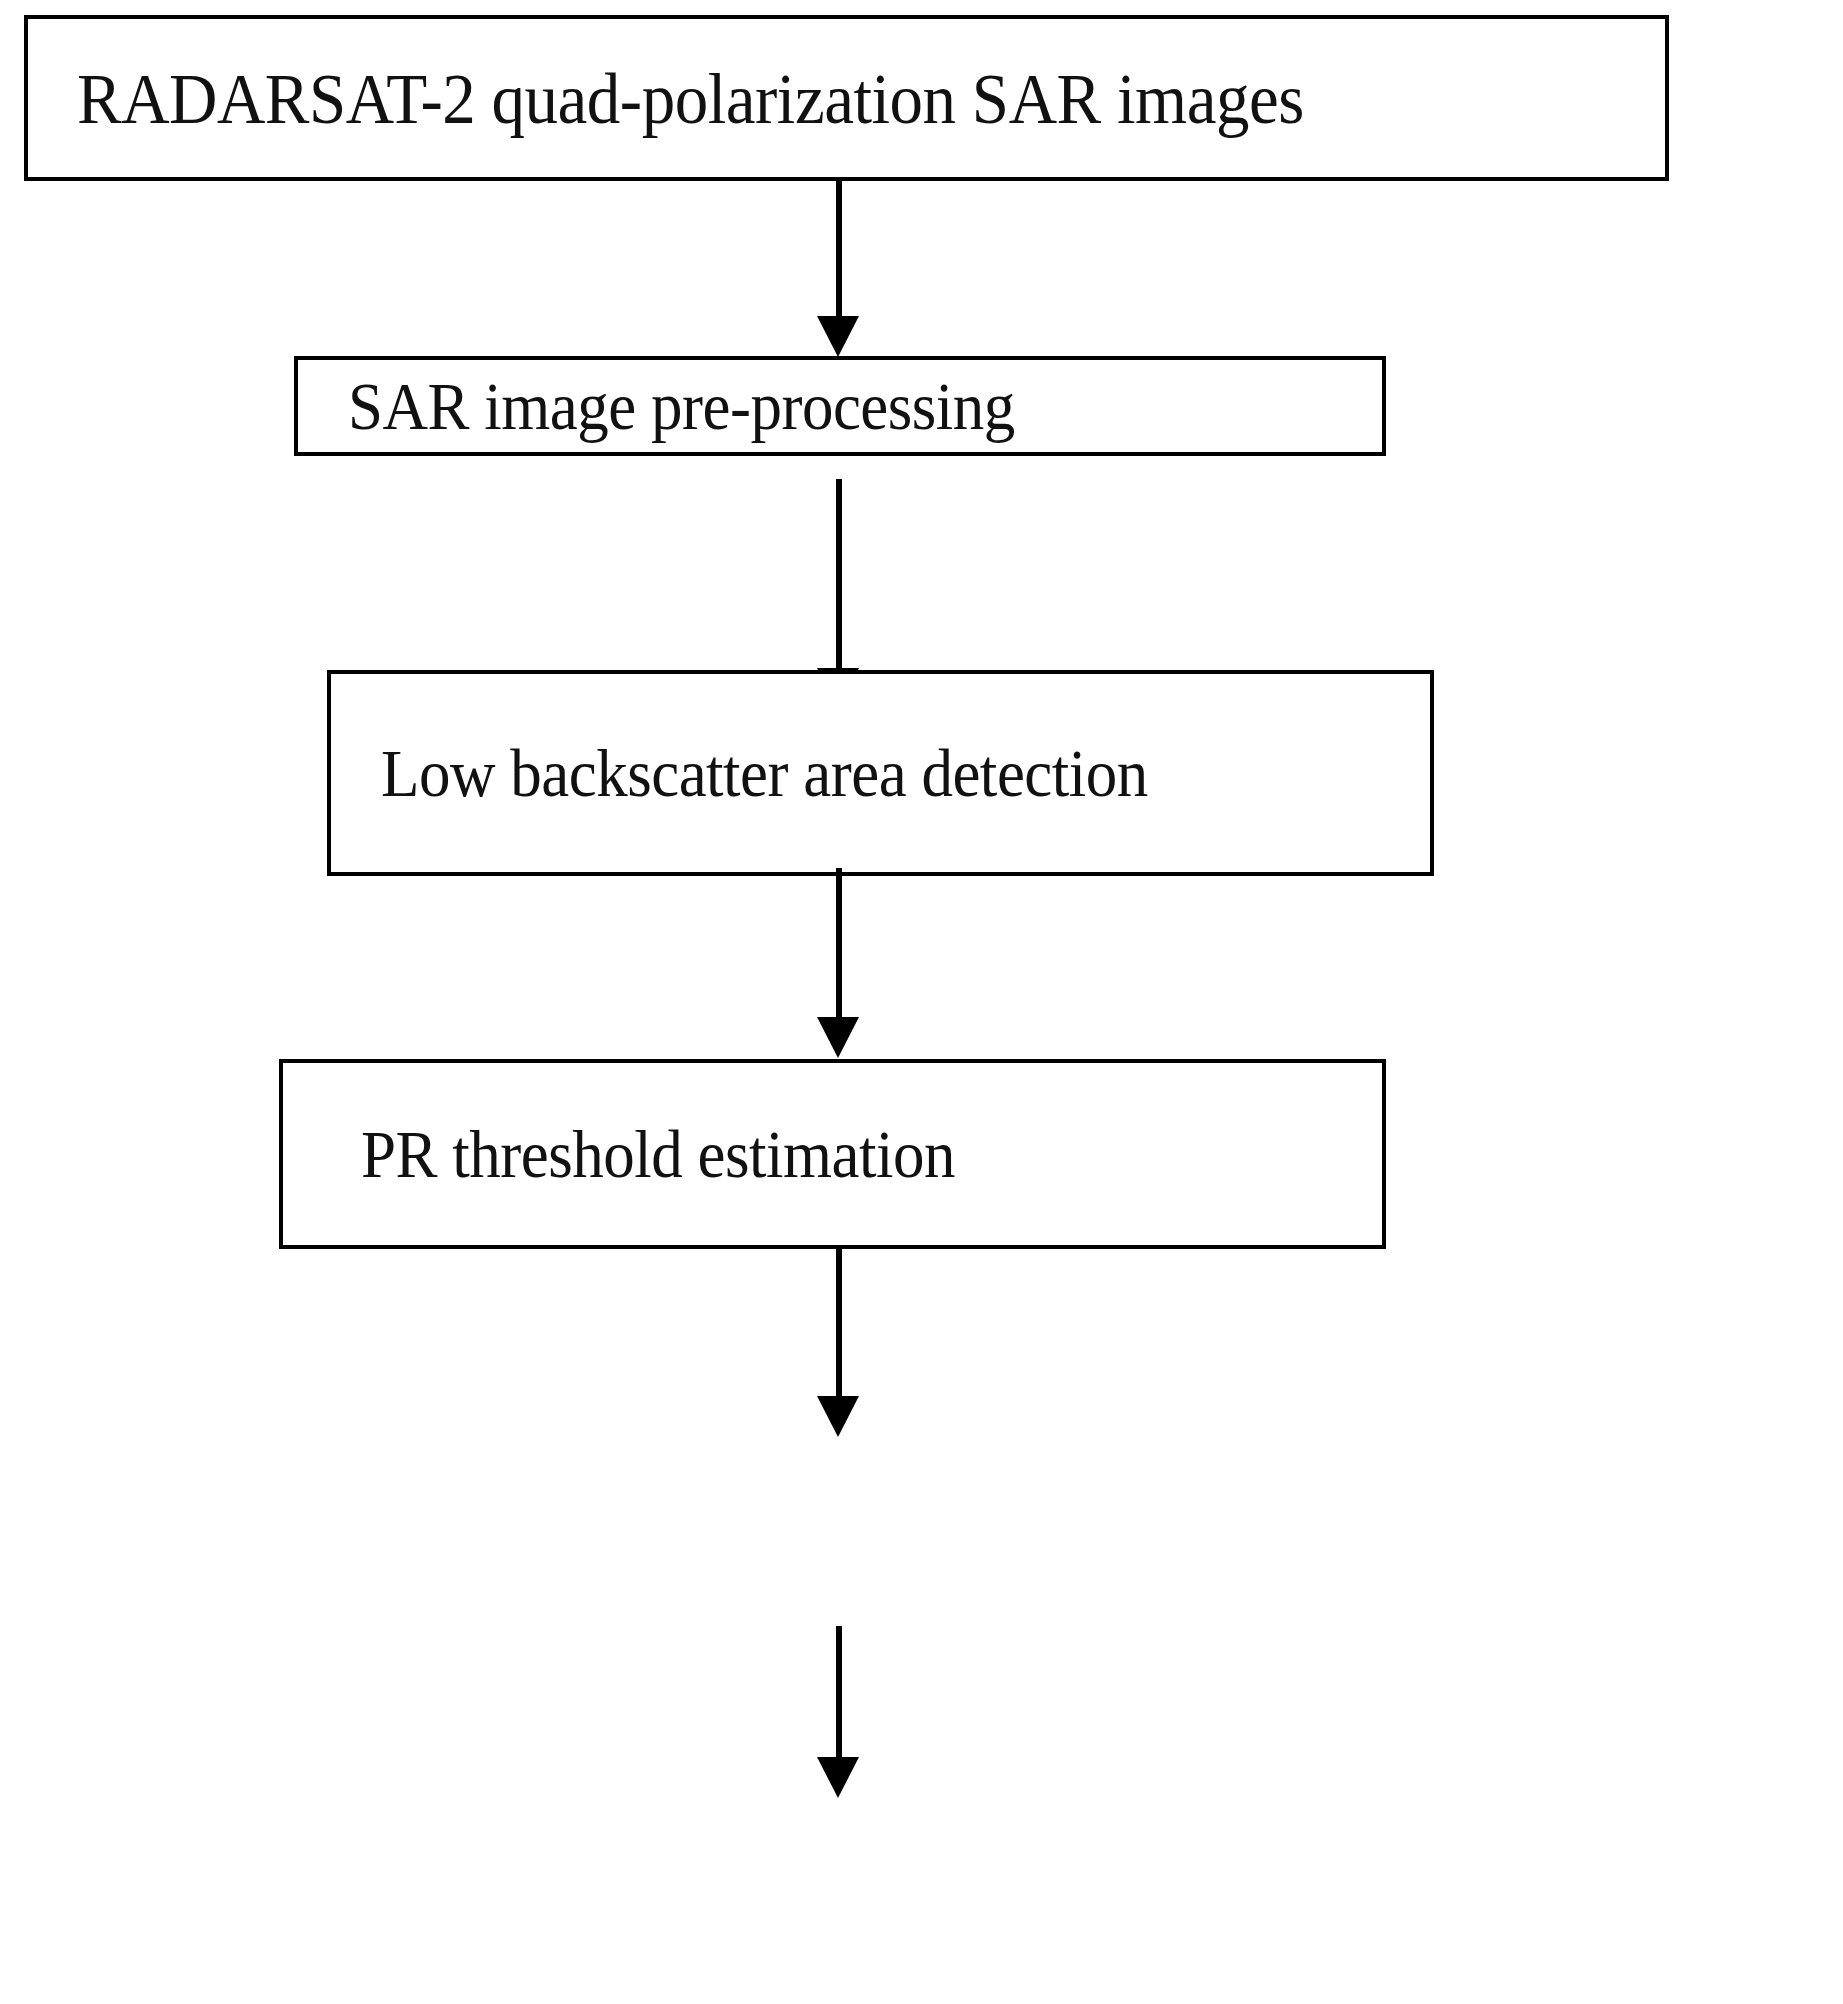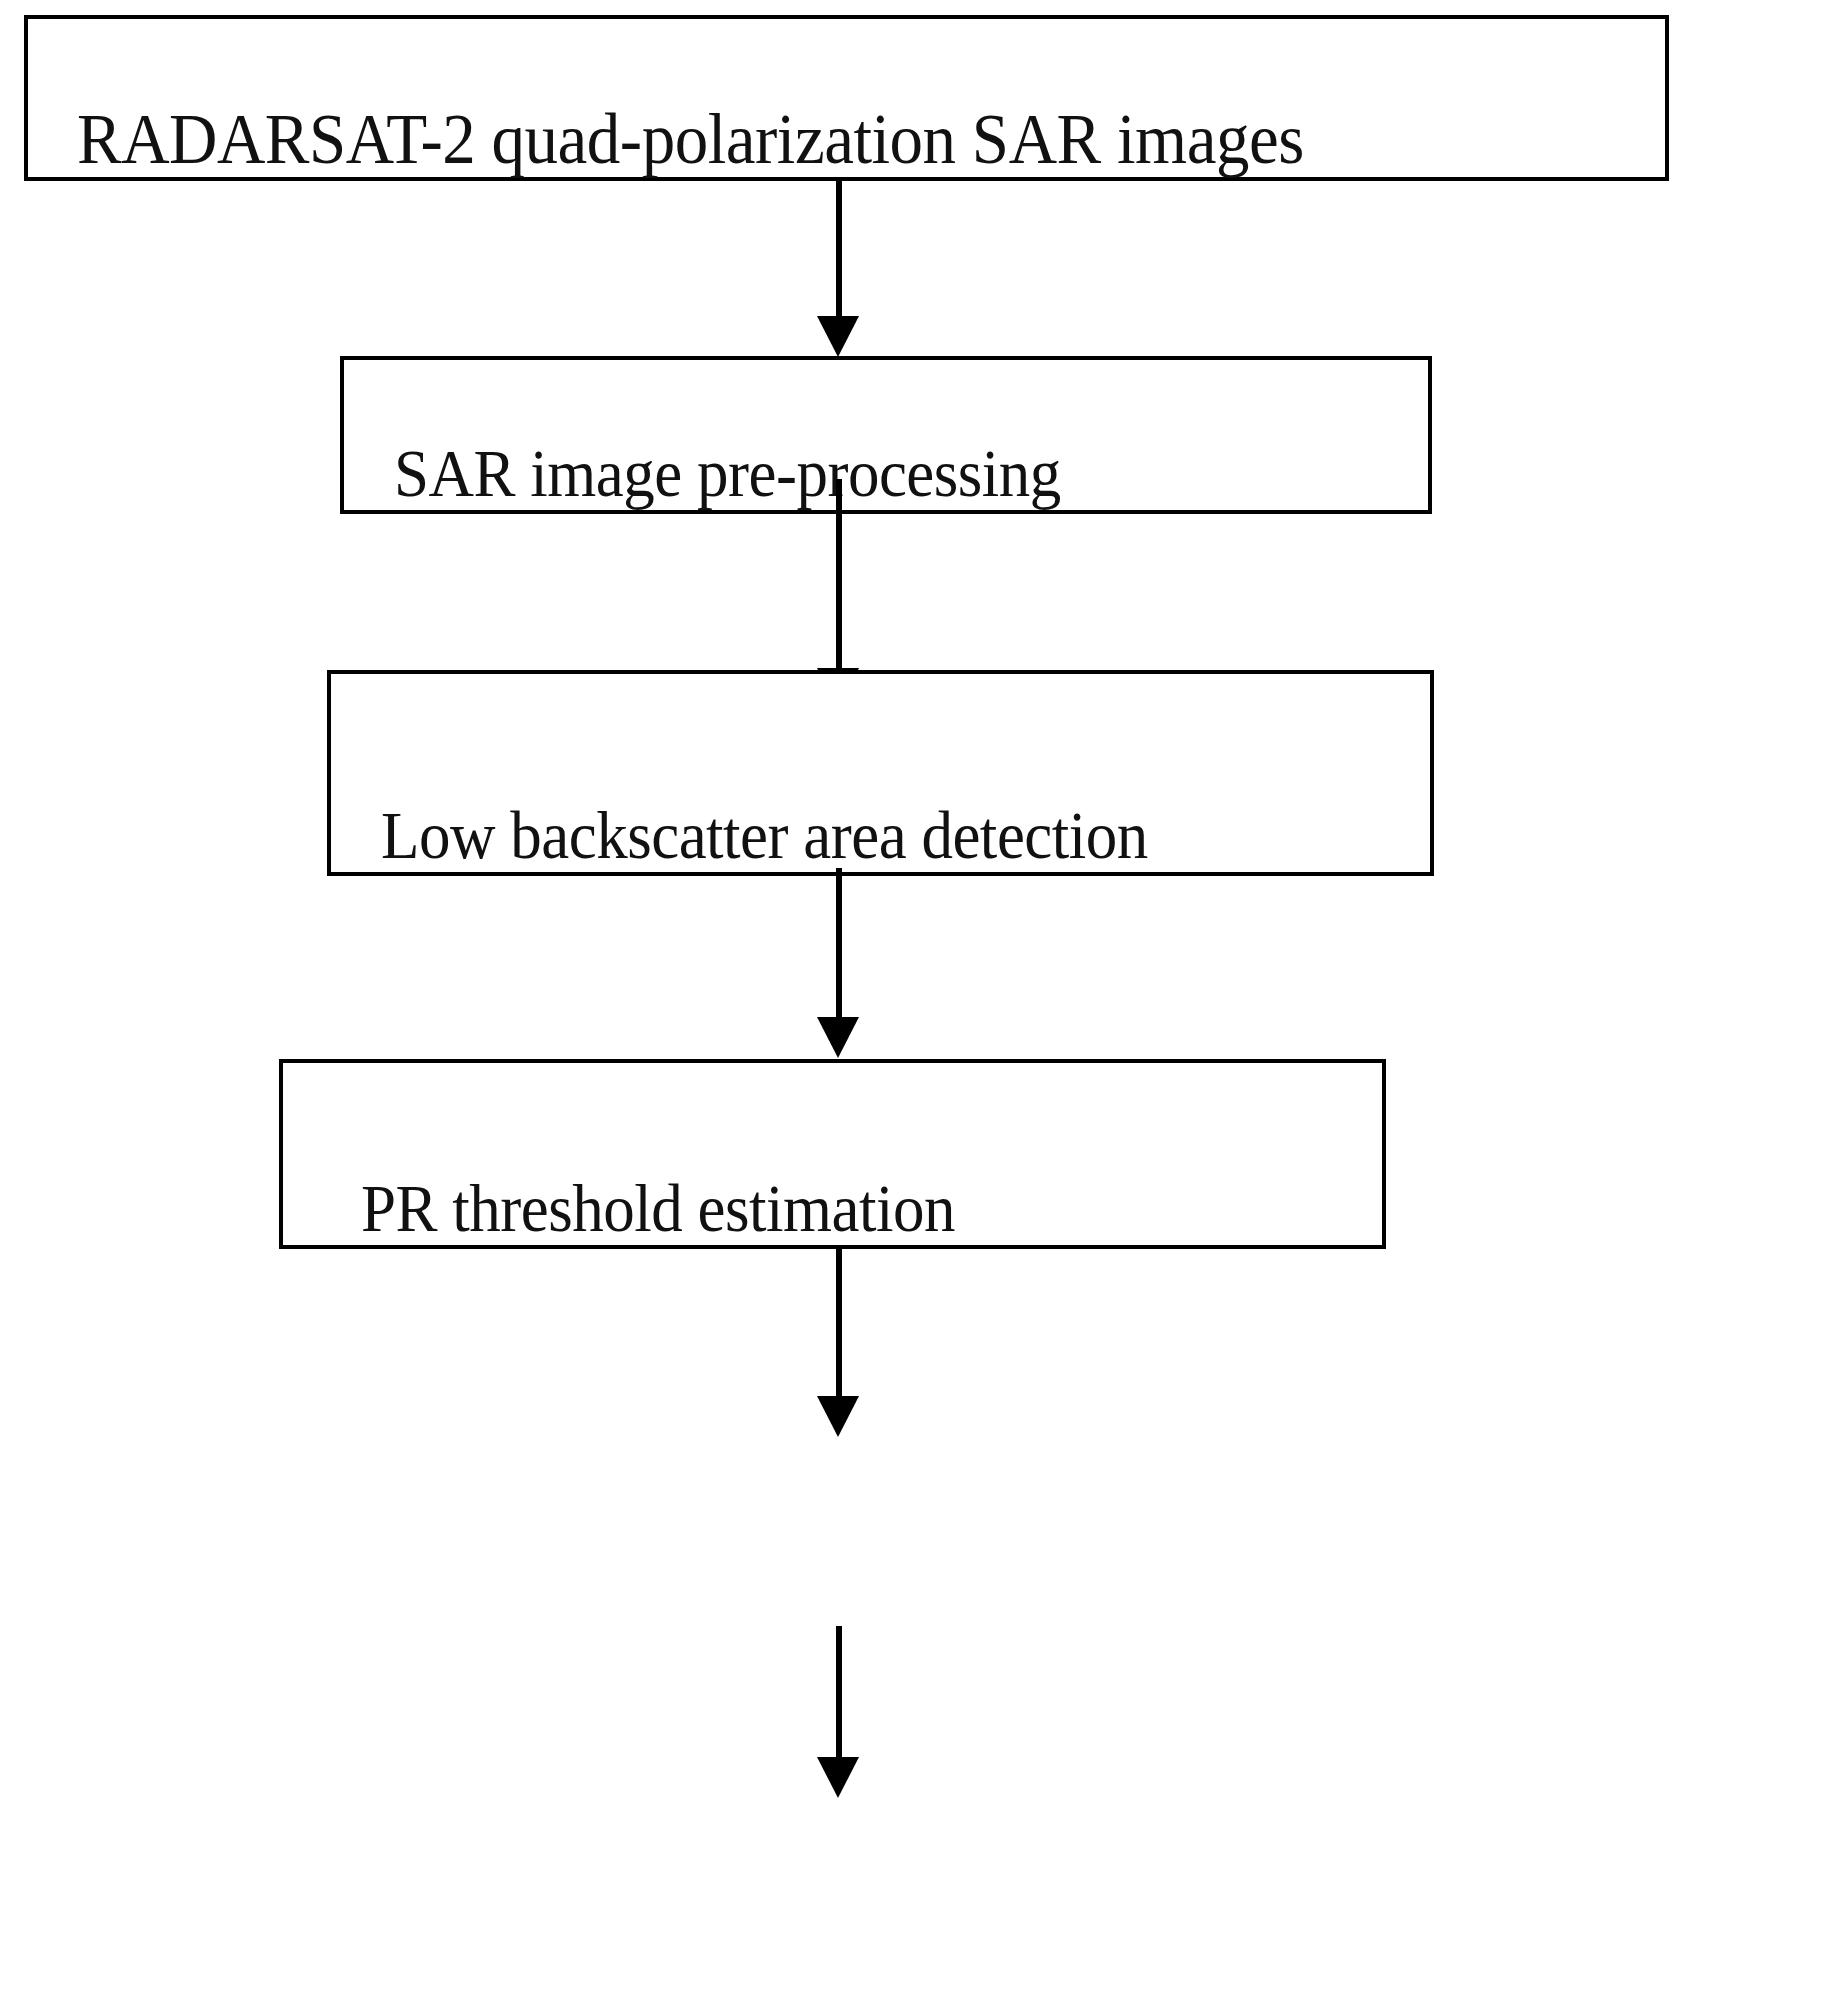--- a/index.html
+++ b/index.html
@@ -17,36 +17,36 @@
     height: 2004px;
     background: #ffffff;
     overflow: hidden;
   }
   .node {
     position: absolute;
     box-sizing: border-box;
     background: #ffffff;
     border: 4.5px solid #000000;
     display: flex;
-    align-items: flex-end;
+    align-items: center;
     justify-content: flex-start;
   }
   .node-label {
     display: block;
     color: #111111;
     font-family: "Liberation Serif", "DejaVu Serif", serif;
     font-weight: 400;
     white-space: nowrap;
     letter-spacing: -0.5px;
     transform: scaleY(1.08);
     transform-origin: left center;
   }
   
   #node-0 { left: 24px;  top: 15.3px;   width: 1645px; height: 166px; }
-  #node-1 { left: 294px; top: 356px;  width: 1092px; height: 158px; margin-left: 46px; }
+  #node-1 { left: 294px; top: 356px;  width: 1092px; height: 100px; }
   #node-2 { left: 279px; top: 670px;  width: 1107px; height: 206px; margin-left: 48px; }
   #node-3 { left: 279px; top: 1059px; width: 1107px; height: 190px; padding-left: 28px; }
   #node-4 { left: 279px; top: 1437px; width: 1107px; height: 189px; }
   #node-5 { left: 52px;  top: 1798px; width: 1777px; height: 181px; }
 
   #node-0 .node-label { font-size: 67px; margin-left: 49px; }
   #node-1 .node-label { font-size: 63px; margin-left: 50px; }
   #node-2 .node-label { font-size: 63px; margin-left: 50px; }
   #node-3 .node-label { font-size: 63px; margin-left: 50px; }
   #node-4 .node-label { font-size: 63px; margin-left: 50px; }

